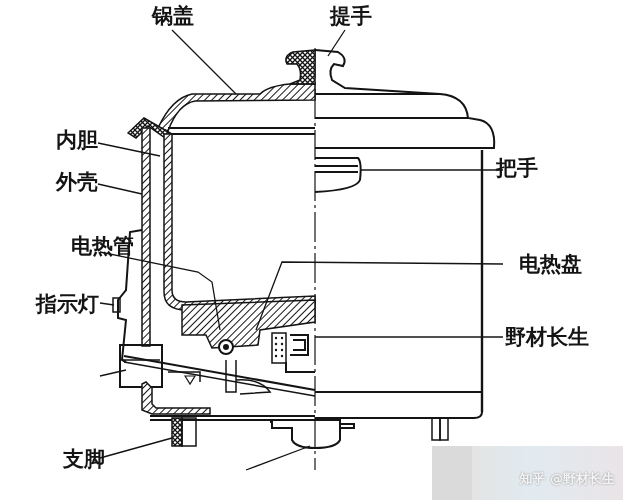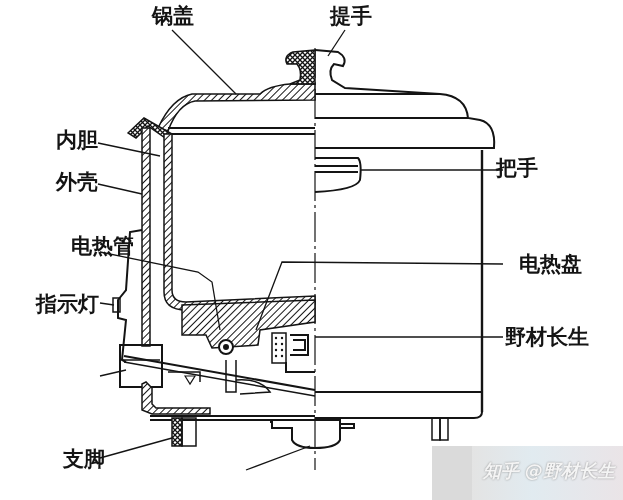--- a/index.html
+++ b/index.html
@@ -2,22 +2,22 @@
 <html><head>
 <meta charset="utf-8">
 <style>
   html, body { margin:0; padding:0; background:#ffffff; }
   body { width:623px; height:500px; overflow:hidden; position:relative; font-family:"DejaVu Sans", sans-serif; }
   #stage { position:absolute; left:0; top:0; width:623px; height:500px; }
   .lbl { position:absolute; font-size:21px; font-weight:bold; color:#141414; letter-spacing:0px; white-space:nowrap; line-height:20px; }
   .wm { position:absolute; left:472px; top:446px; width:151px; height:54px;
         background:linear-gradient(90deg, rgba(200,200,200,0.5), rgba(215,228,235,0.75) 40%, rgba(220,210,215,0.6));
         border-bottom:3px solid #444; }
-  .wm-text { position:absolute; right:8px; top:13px; font-size:18px; color:#f4f4f4; font-weight:bold;
-             text-shadow:0 0 2px #8a8a8a; white-space:nowrap;font-style:italic; }
+  .wm-text { position:absolute; right:8px; top:24px; font-size:13px; color:#f4f4f4; font-weight:bold;
+             text-shadow:0 0 2px #8a8a8a; white-space:nowrap; }
   .wm-dark { position:absolute; left:432px; top:446px; width:40px; height:54px; background:rgba(150,150,150,0.35); border-bottom:3px solid #444;}
 </style>
 </head>
 <body>
 
 <div id="stage">
   <svg width="623" height="500" viewBox="0 0 623 500" xmlns="http://www.w3.org/2000/svg">
     <defs>
       <pattern id="hatch" patternUnits="userSpaceOnUse" width="5" height="5" patternTransform="rotate(45)">
         <rect width="5" height="5" fill="#fff"></rect>

